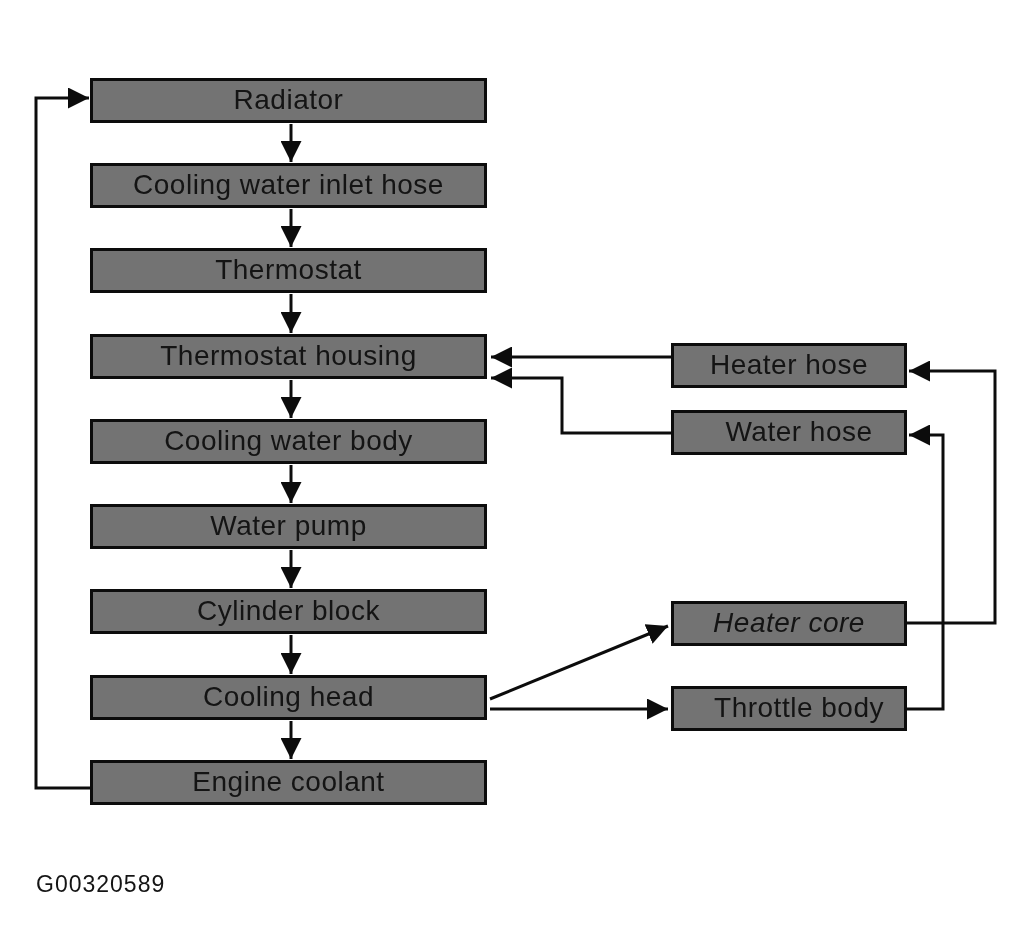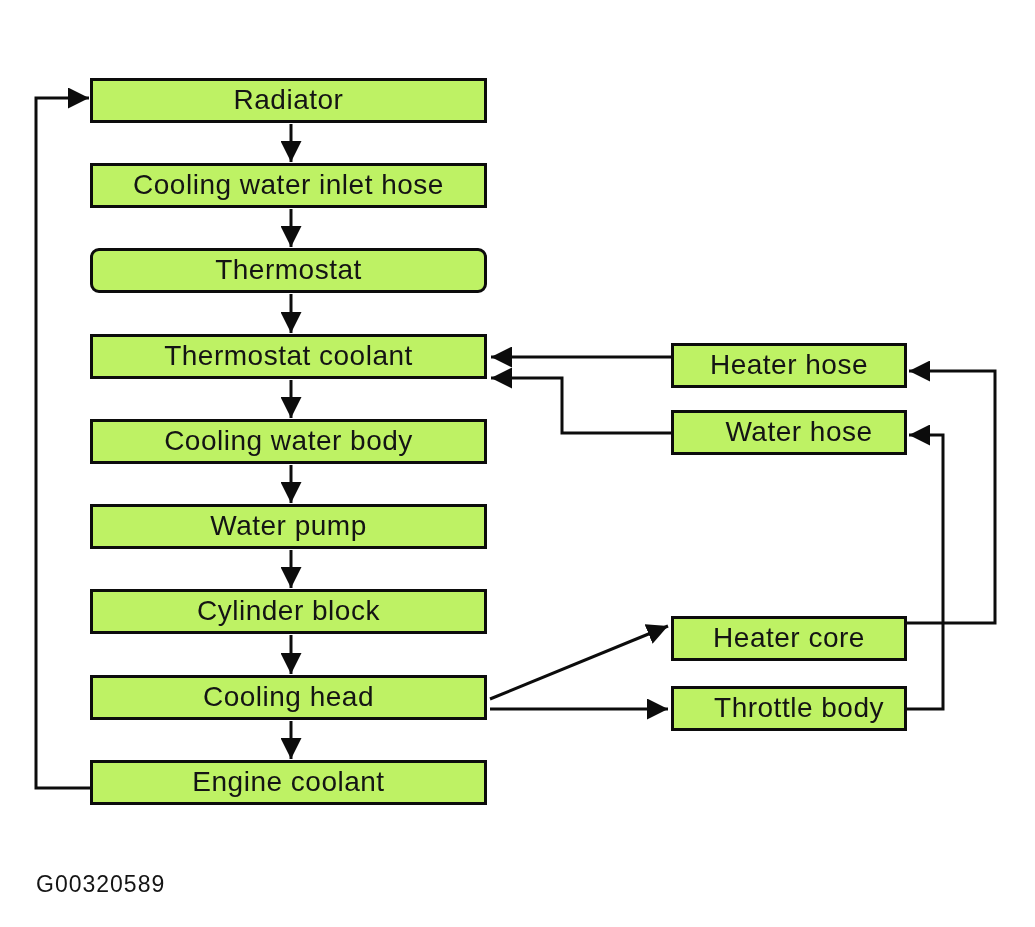--- a/index.html
+++ b/index.html
@@ -11,50 +11,50 @@
     position: relative;
     width: 1035px;
     height: 927px;
     background: #ffffff;
     font-family: "Liberation Sans", "DejaVu Sans", sans-serif;
     overflow: hidden;
   }
   .node {
     position: absolute;
     box-sizing: border-box;
-    background: #bef264;
+    background: #737373;
     border: 3px solid #0c0c0c;
     display: flex;
     align-items: center;
     justify-content: center;
     z-index: 2;
   }
   .node span {
     font-size: 28px;
     letter-spacing: 0.5px;
     color: #141414;
     white-space: nowrap;
     line-height: 1;
     padding-bottom: 2px;
   }
   
   .col-left  { left: 90px;  width: 397px; height: 45px; }
   .col-right { left: 671px; width: 236px; height: 45px; }
   #n-radiator          { top: 78px;  }
   #n-inlet-hose        { top: 163px; text-align: center; }
-  #n-thermostat        { top: 248px; border-radius: 9px; }
+  #n-thermostat        { top: 248px; }
   #n-thermostat-housing{ top: 334px; }
   #n-cooling-pipe      { top: 419px; }
   #n-water-pump        { top: 504px; }
   #n-cylinder-block    { top: 589px; }
   #n-cylinder-head     { top: 675px; }
   #n-engine-coolant    { top: 760px; }
   #n-heater-hose       { top: 343px; }
   #n-water-hose        { top: 410px; padding-left: 20px; }
-  #n-heater-core       { top: 616px; }
+  #n-heater-core       { top: 601px; font-style: italic; }
   #n-throttle-body     { top: 686px; padding-left: 20px; }
 
   #connectors {
     position: absolute;
     left: 0; top: 0;
     width: 1035px;
     height: 927px;
     z-index: 1;
     pointer-events: none;
   }
@@ -113,21 +113,21 @@
   <div class="node col-left" id="n-radiator">
     <span>Radiator</span>
   </div>
   <div class="node col-left" id="n-inlet-hose">
     <span>Cooling water inlet hose</span>
   </div>
   <div class="node col-left" id="n-thermostat">
     <span>Thermostat</span>
   </div>
   <div class="node col-left" id="n-thermostat-housing">
-    <span>Thermostat coolant</span>
+    <span>Thermostat housing</span>
   </div>
   <div class="node col-left" id="n-cooling-pipe">
     <span>Cooling water body</span>
   </div>
   <div class="node col-left" id="n-water-pump">
     <span>Water pump</span>
   </div>
   <div class="node col-left" id="n-cylinder-block">
     <span>Cylinder block</span>
   </div>

